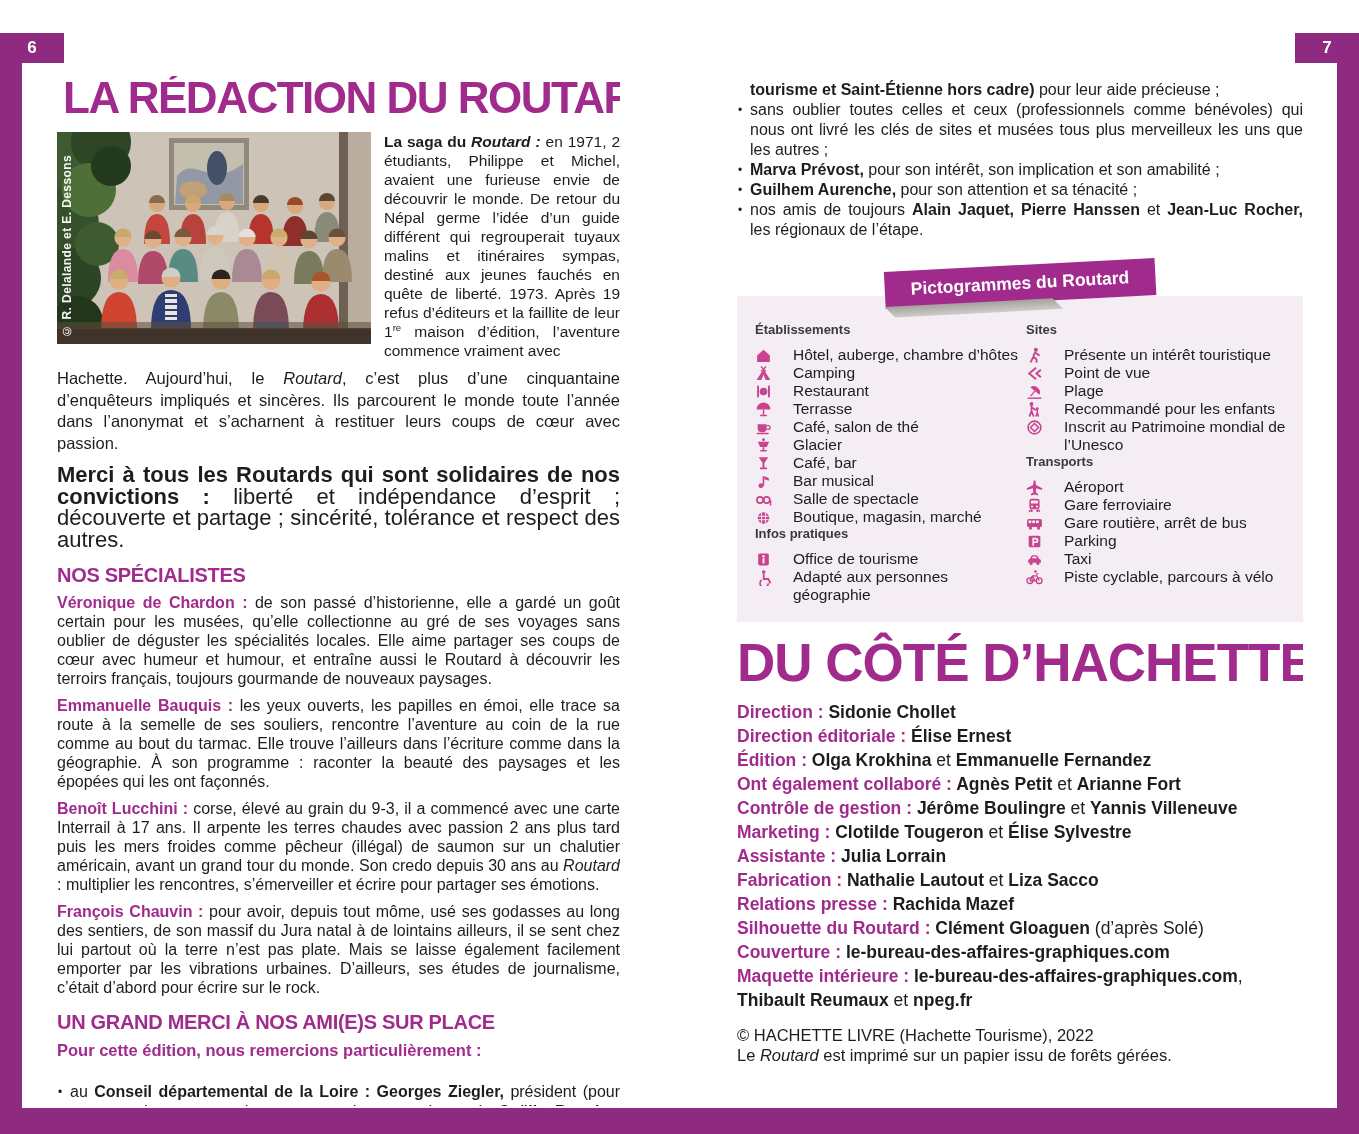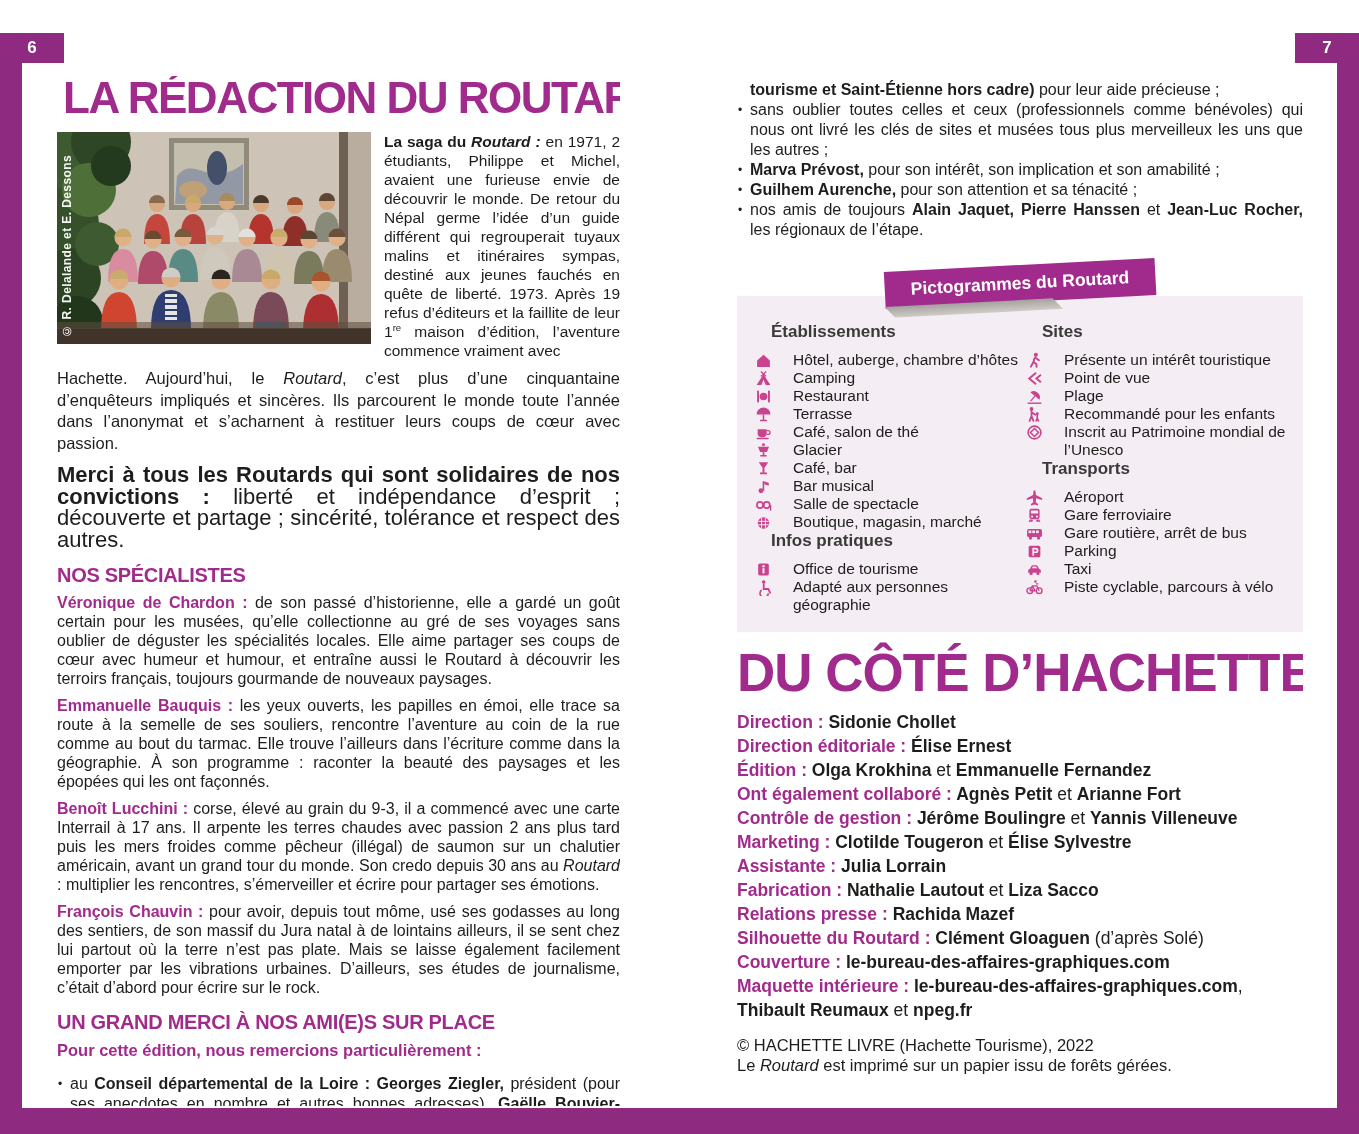--- a/index.html
+++ b/index.html
@@ -46,21 +46,21 @@
     writing-mode:vertical-rl;transform:rotate(180deg);letter-spacing:.4px;opacity:.95;
   }
   .introCol{flex:1;font-size:15.5px;line-height:19px;}
   .cont{font-size:16.5px;line-height:21.5px;margin-top:8px;}
   .merci{font-size:22px;line-height:21.5px;margin-top:10px;}
   h2.sec{
     color:var(--magenta);font-size:20px;line-height:22px;font-weight:bold;
     letter-spacing:-0.3px;margin:14px 0 7px;
   }
   .spec{font-size:16px;line-height:19px;margin-bottom:8px;}
-  .lead{font-size:16.5px;line-height:21px;font-weight:bold;color:var(--magenta);margin-bottom:13px;}
+  .lead{font-size:16.5px;line-height:21px;font-weight:bold;color:var(--magenta);margin-bottom:21px;}
   ul.bullets{list-style:none;margin:0;padding:0;font-size:16px;line-height:20px;}
   ul.bullets li{position:relative;padding-left:13px;text-align:justify;}
   ul.bullets li::before{content:"•";position:absolute;left:1px;top:0;font-size:12px;}
   
   .pageR{position:absolute;left:737px;top:80px;width:566px;height:1026px;overflow:hidden;}
   .contin{font-size:16px;line-height:20px;margin-left:13px;text-align:justify;}
   .pageR ul.bullets{line-height:20px;}
   .pictoWrap{position:relative;margin-top:56px;}
   .banner{
     position:absolute;left:50%;top:-31px;transform:translateX(-50%) rotate(-3deg);
@@ -68,21 +68,21 @@
     padding:8px 26px;white-space:nowrap;z-index:3;
   }
   .banner::after{
     content:"";position:absolute;left:4px;bottom:-9px;width:62%;height:11px;
     background:linear-gradient(#a5a19e,#cfcbc7);transform:skewX(42deg);z-index:-1;
   }
   .pictoBox{
     background:var(--panel);padding:26px 14px 18px 18px;display:flex;gap:8px;
   }
   .pcol{flex:1;}
-  .pcol h3{font-size:17px;color:#3a3a38;margin:0 16px 9px;font-weight:bold;}
+  .pcol h3{font-size:13px;color:#3a3a38;margin:0 0 9px;font-weight:bold;}
   .psec2{margin-top:22px;}
   .prow{display:flex;align-items:flex-start;}
   .picIcon{width:38px;flex:none;color:var(--pink);padding-top:1px;}
   .picIcon svg{width:17px;height:17px;display:block;}
   .plabel{font-size:15.5px;line-height:17.5px;padding-bottom:0.5px;}
   .hachTitle{
     color:var(--magenta);font-size:53px;line-height:42px;font-weight:bold;
     letter-spacing:-1px;text-align:center;margin:20px 0 0;white-space:nowrap;
   }
   .credits{margin-top:16px;}

